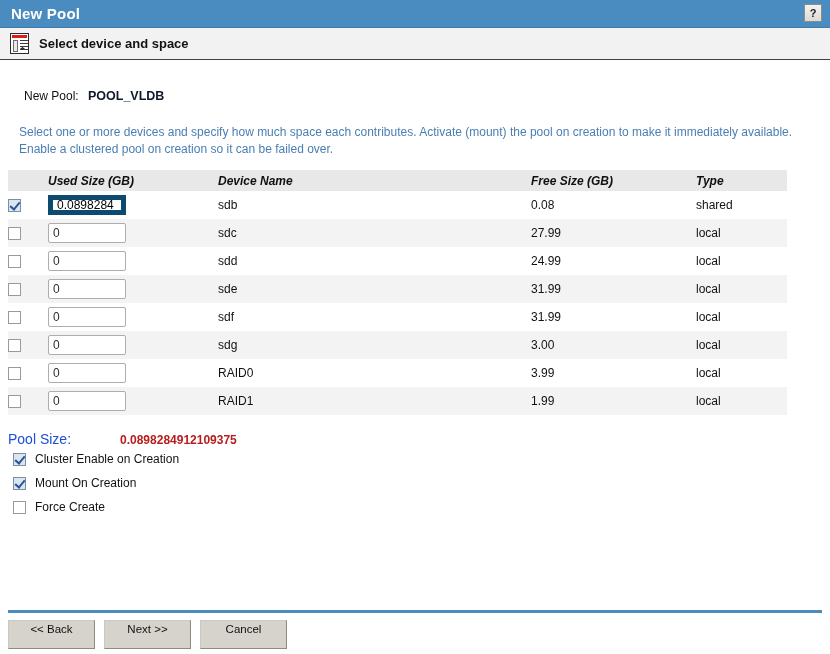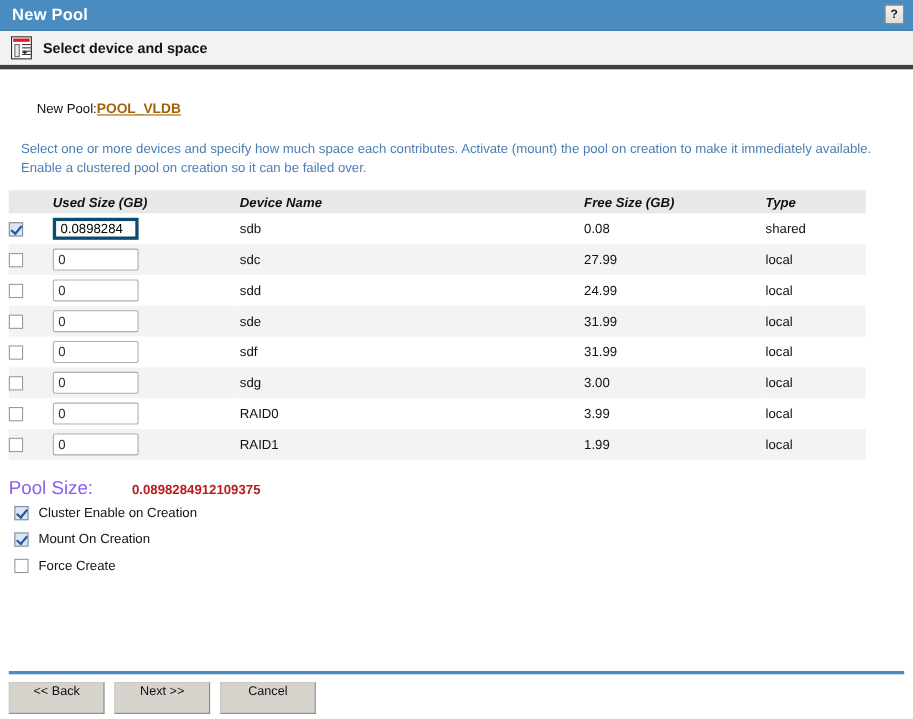--- a/index.html
+++ b/index.html
@@ -46,21 +46,21 @@
     line-height: 17px;
     text-align: center;
     cursor: pointer;
     box-sizing: border-box;
   }
 
   
   .subheader {
     height: 31px;
     background: #f2f2f2;
-    border-bottom: 4px solid #404040;
+    border-bottom: 1px solid #404040;
     display: flex;
     align-items: center;
     padding-left: 10px;
   }
   .subheader-icon {
     width: 19px;
     height: 21px;
     border: 1px solid #2b2b2b;
     background: #ffffff;
     position: relative;
@@ -116,33 +116,31 @@
 
   
   .poolinfo {
     margin-top: 26px;
     padding-left: 24px;
     line-height: 21px;
   }
   .poolinfo-row {
     display: flex;
     align-items: baseline;
-    text-align: right;
   }
   .poolinfo-label {
     font-size: 12px;
     color: #111111;
     width: 64px;
     flex: none;
   }
   .poolinfo-value {
     font-size: 12.5px;
     font-weight: bold;
-    color: #a16207;
-    text-decoration: underline;
+    color: #0f172a;
   }
 
   
   .description {
     margin-top: 17px;
     padding: 0 22px 0 19px;
     color: #4a7eb3;
     font-size: 12px;
     line-height: 16.5px;
   }
@@ -223,36 +221,36 @@
     border: 1px solid #adadad;
     border-radius: 2px;
     background: #ffffff;
     font-family: "Liberation Sans", sans-serif;
     font-size: 12px;
     color: #111111;
     padding: 0 4px;
     outline: none;
   }
   .size-input.active {
-    border: 3px solid #0c4a6e;
+    border: 5px solid #0c4a6e;
     border-radius: 0;
     color: #000000;
   }
   .size-input.zero { color: #2d2d2d; }
 
   
   .poolsize {
     margin-top: 16px;
     padding-left: 8px;
     display: flex;
     align-items: baseline;
   }
   .poolsize-label {
-    font-size: 17px;
-    color: #8b5cf6;
+    font-size: 14px;
+    color: #1d4ed8;
     width: 112px;
     flex: none;
   }
   .poolsize-value {
     font-size: 12px;
     font-weight: bold;
     color: #b91c1c;
   }
 
   

